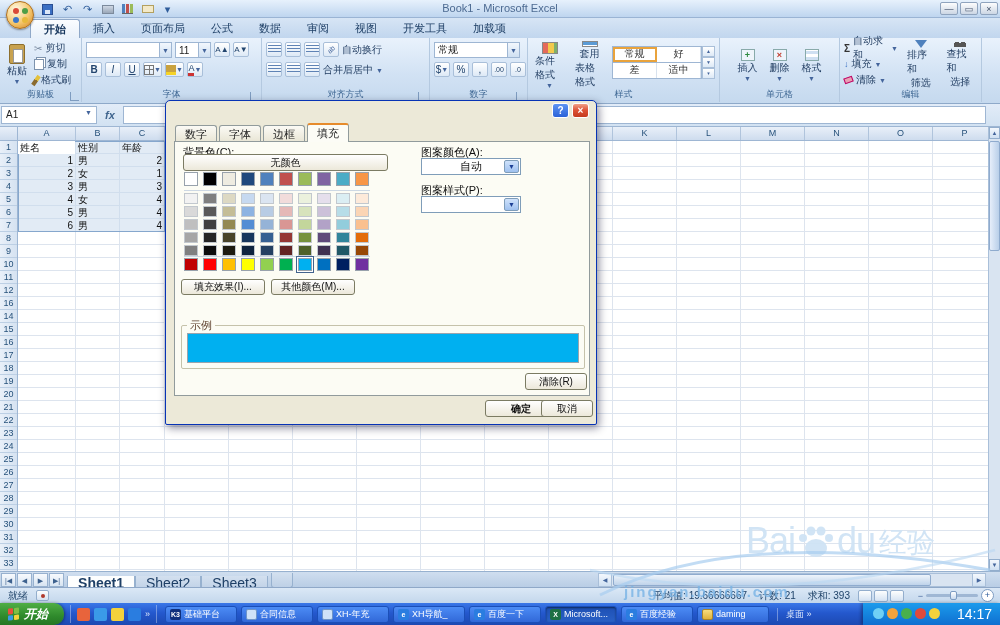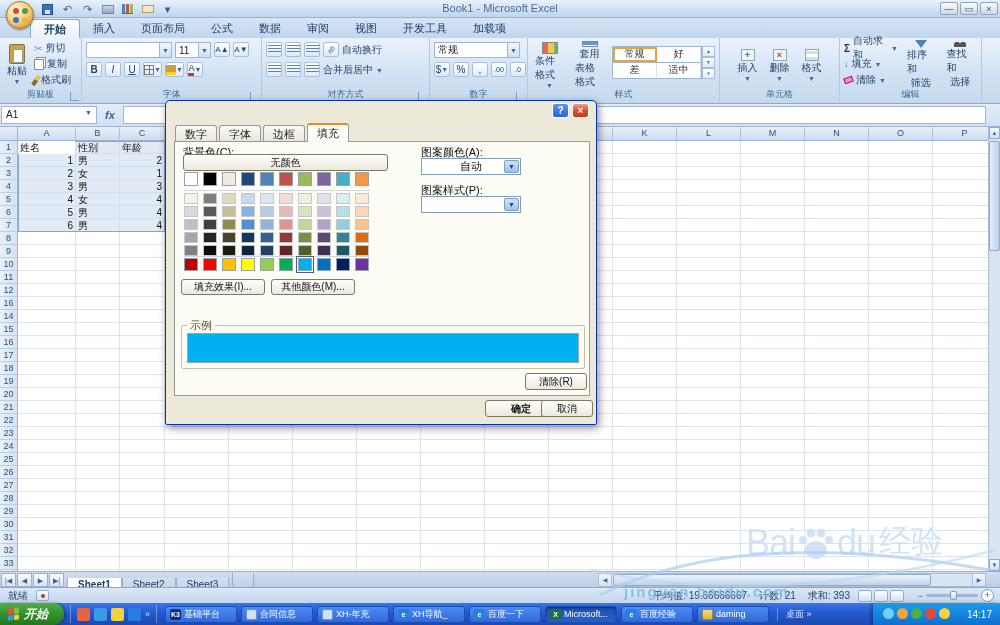--- a/index.html
+++ b/index.html
@@ -63,21 +63,21 @@
 .a1{position:absolute;left:18px;top:14px;width:57px;height:13px;background:#fff}
 .cell{position:absolute;height:13px;line-height:13px;font-size:10px;color:#111;padding:0 2px;white-space:nowrap;overflow:hidden}
 .cell.num{text-align:right}
 
 .vsb{position:absolute;left:988px;top:127px;width:12px;height:444px;background:#d9e4f1;border-left:1px solid #a9bfd9}
 .vsb .sbtn{position:absolute;left:0;width:11px;height:12px;background:linear-gradient(#f4f8fd,#cfe0f2);border:1px solid #93aecd;font-size:6px;color:#44659c;text-align:center;line-height:11px}
 .vthumb{position:absolute;left:0;top:14px;width:11px;height:110px;background:linear-gradient(90deg,#e6eefa,#b9cfe9);border:1px solid #8fabce;border-radius:2px}
 
 .tabrow{position:absolute;left:0;top:571px;width:1000px;height:16px;background:linear-gradient(#cfdeef,#b9cde5);border-top:1px solid #97b1cf}
 .navb{display:inline-block;width:15px;height:14px;margin:1px 0 0 1px;background:linear-gradient(#f7fafd,#d7e4f2);border:1px solid #97b1cf;font-size:7px;color:#3d618e;text-align:center;line-height:13px;vertical-align:top;cursor:pointer}
-.stab{display:inline-block;height:15px;margin-top:1px;padding:0 10px;font-size:10px;line-height:14px;color:#1e3f66;background:linear-gradient(#d3e0ef,#bed0e6);border:1px solid #97b1cf;border-top:none;border-radius:0 0 3px 3px;cursor:pointer}
+.stab{display:inline-block;height:15px;margin-top:1px;padding:0 10px;font-size:14px;line-height:14px;color:#1e3f66;background:linear-gradient(#d3e0ef,#bed0e6);border:1px solid #97b1cf;border-top:none;border-radius:0 0 3px 3px;cursor:pointer}
 .stab.active{background:#fdfefe;font-weight:bold}
 .hsb{position:absolute;right:14px;top:1px;width:388px;height:14px;background:#d9e4f1;border:1px solid #a9bfd9}
 .hthumb{position:absolute;left:14px;top:0;width:318px;height:12px;background:linear-gradient(#eef4fb,#bfd3ea);border:1px solid #8fabce;border-radius:2px}
 .hbtn{position:absolute;top:0;width:13px;height:12px;background:linear-gradient(#f4f8fd,#cfe0f2);border-right:1px solid #a9bfd9;font-size:6px;color:#44659c;text-align:center;line-height:12px}
 
 .status{position:absolute;left:0;top:587px;width:1000px;height:16px;background:linear-gradient(#dbe8f6,#c3d7ec);border-top:1px solid #8fa8c8;font-size:10px;color:#1e4268;display:flex;align-items:center}
 .stat-right{position:absolute;right:150px;display:flex;gap:12px}
 .viewbtns{position:absolute;right:96px;display:flex;gap:2px}
 .vwb{width:14px;height:12px;background:linear-gradient(#fdfefe,#d4e2f2);border:1px solid #93aecd;border-radius:2px;cursor:pointer}
 .zoom{position:absolute;right:6px;display:flex;align-items:center;gap:3px;color:#44659c}
@@ -94,21 +94,21 @@
 .ql{display:flex;gap:4px;align-items:center;margin:0 6px;padding:0 6px;border-left:1px solid rgba(255,255,255,.35);border-right:1px solid rgba(255,255,255,.35);height:18px}
 .qlico{width:13px;height:13px;border-radius:2px;cursor:pointer}
 .tbtns{display:flex;gap:4px;margin-left:2px}
 .tbtn{width:72px;height:17px;background:linear-gradient(#4c8cf5,#3168d8);border:1px solid #1b4fb8;border-radius:3px;color:#fff;font-size:9px;display:flex;align-items:center;gap:3px;padding:0 4px;cursor:pointer;white-space:nowrap;overflow:hidden}
 .tbtn.active{background:linear-gradient(#1e50b4,#2960c6);box-shadow:inset 0 1px 2px rgba(0,0,0,.5)}
 .tico{flex:0 0 11px;height:11px;border-radius:2px;font-size:7px;font-weight:bold;color:#fff;text-align:center;line-height:11px}
 .tico.k3{background:#10307c}.tico.doc{background:#cfe2f8;border:1px solid #6f95c8}.tico.ie{background:#2a7de0}.tico.excel{background:#1d7044}.tico.folder{background:linear-gradient(#f7dd7e,#dfb23c);border:1px solid #a8852c}
 .desktoolbar{margin-left:8px;color:#dfeafc;font-size:9px;padding:0 8px;border-left:1px solid rgba(255,255,255,.35);cursor:pointer;white-space:nowrap}
 .tray{margin-left:auto;height:22px;background:linear-gradient(#1b9bec,#0f6fd0);display:flex;align-items:center;gap:4px;padding:0 8px 0 10px;box-shadow:-2px 0 3px rgba(0,0,0,.3)}
 .trayico{width:11px;height:11px;border-radius:50%;cursor:pointer}
-.clock{color:#fff;font-size:10px;margin-left:10px}
+.clock{color:#fff;font-size:14px;margin-left:10px}
 
 .dlg{position:absolute;left:165px;top:100px;width:432px;height:325px;z-index:40;background:#ece9d8;border:1px solid #0733b5;border-radius:5px 5px 2px 2px;box-shadow:2px 3px 8px rgba(0,0,40,.45);padding:0 3px 3px 3px}
 .dlg-inner{position:relative;width:100%;height:100%}
 .dtitle{position:absolute;left:-3px;top:0;right:-3px;height:20px;background:linear-gradient(#3d87f5,#1257d6 45%,#0a46c0);border-radius:5px 5px 0 0;color:#fff;font-weight:bold;font-size:11px;line-height:20px;padding-left:7px;text-shadow:1px 1px 1px #06328c}
 .dctl{position:absolute;top:2px;width:17px;height:15px;border-radius:3px;border:1px solid #fff;color:#fff;font-size:10px;font-weight:bold;text-align:center;line-height:14px;cursor:pointer}
 .dhelp{right:24px;background:linear-gradient(#5e94f2,#2b62d8)}
 .dclose{right:4px;background:linear-gradient(#f0a086,#dd5034 50%,#c43a1e)}
 .dtabs{position:absolute;left:6px;top:24px;display:flex}
 .dtab{height:17px;line-height:16px;padding:0 9px;font-size:11px;color:#222;background:linear-gradient(#fbfaf5,#e8e5d4);border:1px solid #919b9c;border-bottom:none;border-radius:3px 3px 0 0;margin-right:2px;cursor:pointer}
 .dtab.active{background:#fcfcf6;height:19px;margin-top:-2px;border-top:2px solid #e68b2c;font-weight:normal;position:relative;z-index:2}
@@ -132,21 +132,21 @@
 .samplegrp{position:absolute;left:12px;top:224px;width:404px;height:44px;border:1px solid #c5c2aa;border-radius:2px}
 .samplelabel{left:18px;top:217px;background:#fcfcf4;padding:0 3px;color:#5a3c28}
 .samplebar{position:absolute;left:18px;top:232px;width:392px;height:30px;border:1px solid #9aa4ad}
 .clearbtn{left:356px;top:272px;width:62px}
 .okbtn{left:316px;top:299px;width:72px;font-weight:bold}
 .cancelbtn{left:372px;top:299px;width:52px}
 
 .wm{position:absolute;z-index:60;pointer-events:none}
 .wm-logo{left:746px;top:520px;display:flex;align-items:flex-end;color:#cfe3f5;font-weight:normal;opacity:.95}
 .wm-logo .lat{font-size:36px;letter-spacing:-1px}
-.wm-logo .cn{font-size:32px;margin-left:4px}
+.wm-logo .cn{font-size:28px;margin-left:4px}
 .wm-url{left:624px;top:583px;font-size:15px;font-weight:bold;color:#79b4e6;opacity:.8;letter-spacing:2px}
 .gallery{display:flex;border:1px solid #9eb6d3;background:#fff}
 .gcell{width:44px;height:15px;font-size:10px;line-height:14px;text-align:center;color:#333;border-right:1px solid #d8e2ee;cursor:pointer}
 .gcell.cur{outline:2px solid #e9a33c;outline-offset:-2px}
 .garr{width:13px;display:flex;flex-direction:column}
 .garr div{flex:1;background:linear-gradient(#fff,#dde9f6);border:1px solid #a9bfd9;font-size:5px;color:#44659c;text-align:center;line-height:9px;cursor:pointer}
 </style>
 </head>
 <body>
 

